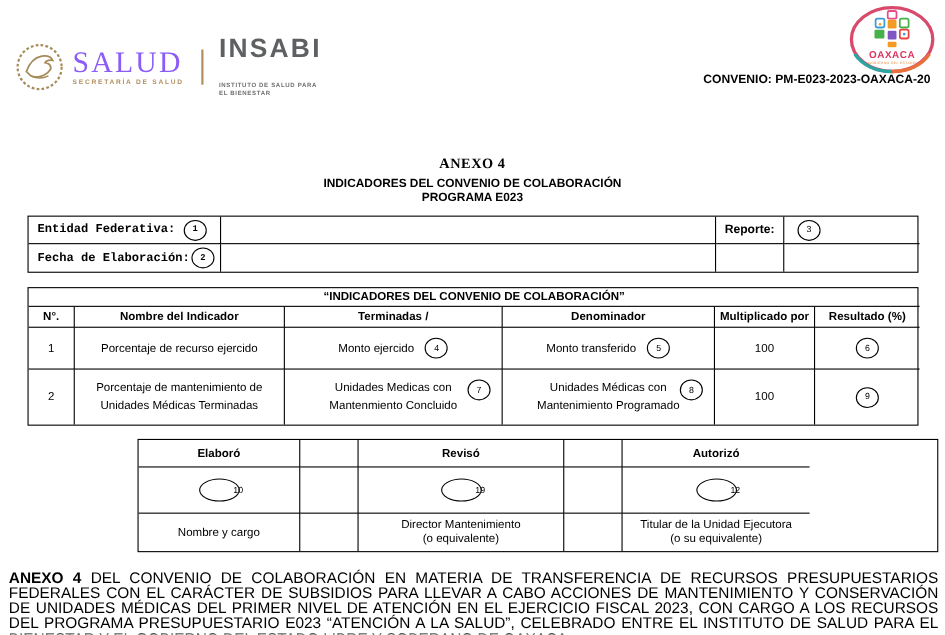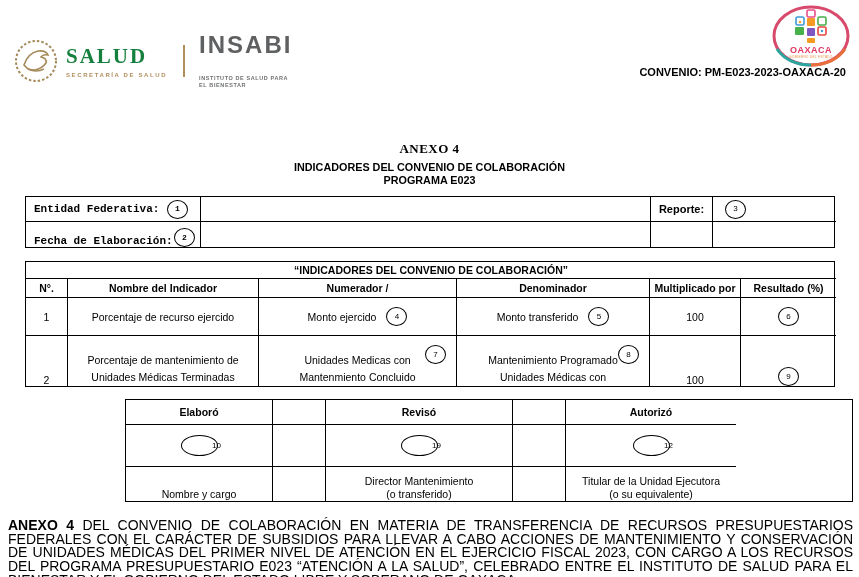--- a/index.html
+++ b/index.html
@@ -6,42 +6,42 @@
   html,body { background:#ffffff; }
   .page {
     position:relative; width:859px; height:577px; background:#fff;
     font-family:"Liberation Sans", sans-serif; color:#000; overflow:hidden;
   }
 
   
   .gov-logos { position:absolute; left:14px; top:33px; display:flex; align-items:center; }
   .eagle { width:44px; height:44px; margin-right:8px; }
   .salud-txt { display:flex; flex-direction:column; }
-  .salud-word { font-family:"Liberation Serif", serif; font-weight:bold; font-size:21px;
-                line-height:26px; color:#15803d; letter-spacing:2px; }
+  .salud-word { font-family:"Liberation Serif", serif; font-weight:normal; font-size:27px;
+                line-height:26px; color:#8b5cf6; letter-spacing:2px; }
   .salud-sub { font-size:6px; font-weight:bold; color:#B38E5D; letter-spacing:1.6px; margin-top:3px; }
   .logo-divider { width:2px; height:32px; background:#B38E5D; margin:0 14px 0 16px; }
   .insabi-txt { display:flex; flexDirection:column; flex-direction:column;gap:15px; }
   .insabi-word { font-size:24px; font-weight:bold; color:#5E6062; letter-spacing:2px; line-height:24px; }
   .insabi-sub { font-size:5.5px; font-weight:bold; color:#6E7072; letter-spacing:0.6px; margin-top:3px; line-height:6.5px; }
 
   .oaxaca-logo { position:absolute; right:8px; top:5px; width:80px; height:64px; }
 
   .convenio { position:absolute; right:13px; top:66px; font-size:11px; font-weight:bold; }
 
   
   .doc-title { position:absolute; left:0; right:0; top:141px; text-align:center; }
   .doc-title .anexo { font-family:"Liberation Serif", serif; font-weight:bold; font-size:13px; letter-spacing:0.5px; }
   .doc-title .sub { font-size:10.8px; font-weight:bold; margin-top:4px; line-height:12.5px; }
 
   
   .cell { border-right:1.5px solid #000; border-bottom:1.5px solid #000;
           display:flex; align-items:center; justify-content:center;
           font-size:10.5px; position:relative; }
-  .no-r { border-right:none; } .no-b { border-bottom:none;align-items:flex-end; }
+  .no-r { border-right:none; } .no-b { border-bottom:none; }
   .circle { flex:0 0 auto; width:21px; height:19px; border:1px solid #000; border-radius:50%;
             display:flex; align-items:center; justify-content:center;
             font-size:8px; line-height:8px; background:#fff; }
 
   
   .t1 { position:absolute; left:25px; top:196px; width:810px;
         display:grid; grid-template-columns:175px 450px 62px 123px;
         grid-template-rows:25px 25px; border:1.8px solid #000; }
   .t1 .label-cell { justify-content:flex-start; padding-left:8px; font-weight:bold; font-size:11px;font-family:Liberation Mono, monospace; }
   .t1 .label-cell .circle { margin-left:auto; margin-right:12px; }
@@ -147,21 +147,21 @@
     <div class="cell no-b"></div>
     <div class="cell no-b"></div>
     <div class="cell no-b no-r"></div>
   </div>
 
   <div class="t2">
     <div class="cell no-r title-row">“INDICADORES DEL CONVENIO DE COLABORACIÓN”</div>
 
     <div class="cell hdr">N°.</div>
     <div class="cell hdr">Nombre del Indicador</div>
-    <div class="cell hdr">Numerador /</div>
+    <div class="cell hdr">Terminadas /</div>
     <div class="cell hdr">Denominador</div>
     <div class="cell hdr">Multiplicado por</div>
     <div class="cell hdr no-r">Resultado (%)</div>
 
     <div class="cell">1</div>
     <div class="cell">Porcentaje de recurso ejercido</div>
     <div class="cell flexpair">
       <span>Monto ejercido</span>
       <span class="circle">
           <span>4</span>
@@ -191,22 +191,22 @@
       <div class="two-line">
         <div>Unidades Medicas con</div>
         <div>Mantenmiento Concluido</div>
       </div>
       <span class="circle ref-abs">
           <span>7</span>
         </span>
     </div>
     <div class="cell no-b">
       <div class="two-line">
+        <div>Unidades Médicas con</div>
         <div>Mantenimiento Programado</div>
-        <div>Unidades Médicas con</div>
       </div>
       <span class="circle ref-abs">
           <span>8</span>
         </span>
     </div>
     <div class="cell no-b">100</div>
     <div class="cell no-b no-r">
       <span class="circle">
           <span>9</span>
         </span>
@@ -241,21 +241,21 @@
     <div class="cell no-b">
       <div class="sig-title">
         <div>Nombre y cargo</div>
         <div></div>
       </div>
     </div>
     <div class="cell no-b"></div>
     <div class="cell no-b">
       <div class="sig-title">
         <div>Director Mantenimiento</div>
-        <div>(o transferido)</div>
+        <div>(o equivalente)</div>
       </div>
     </div>
     <div class="cell no-b"></div>
     <div class="cell no-b no-r">
       <div class="sig-title">
         <div>Titular de la Unidad Ejecutora</div>
         <div>(o su equivalente)</div>
       </div>
     </div>
   </div>

